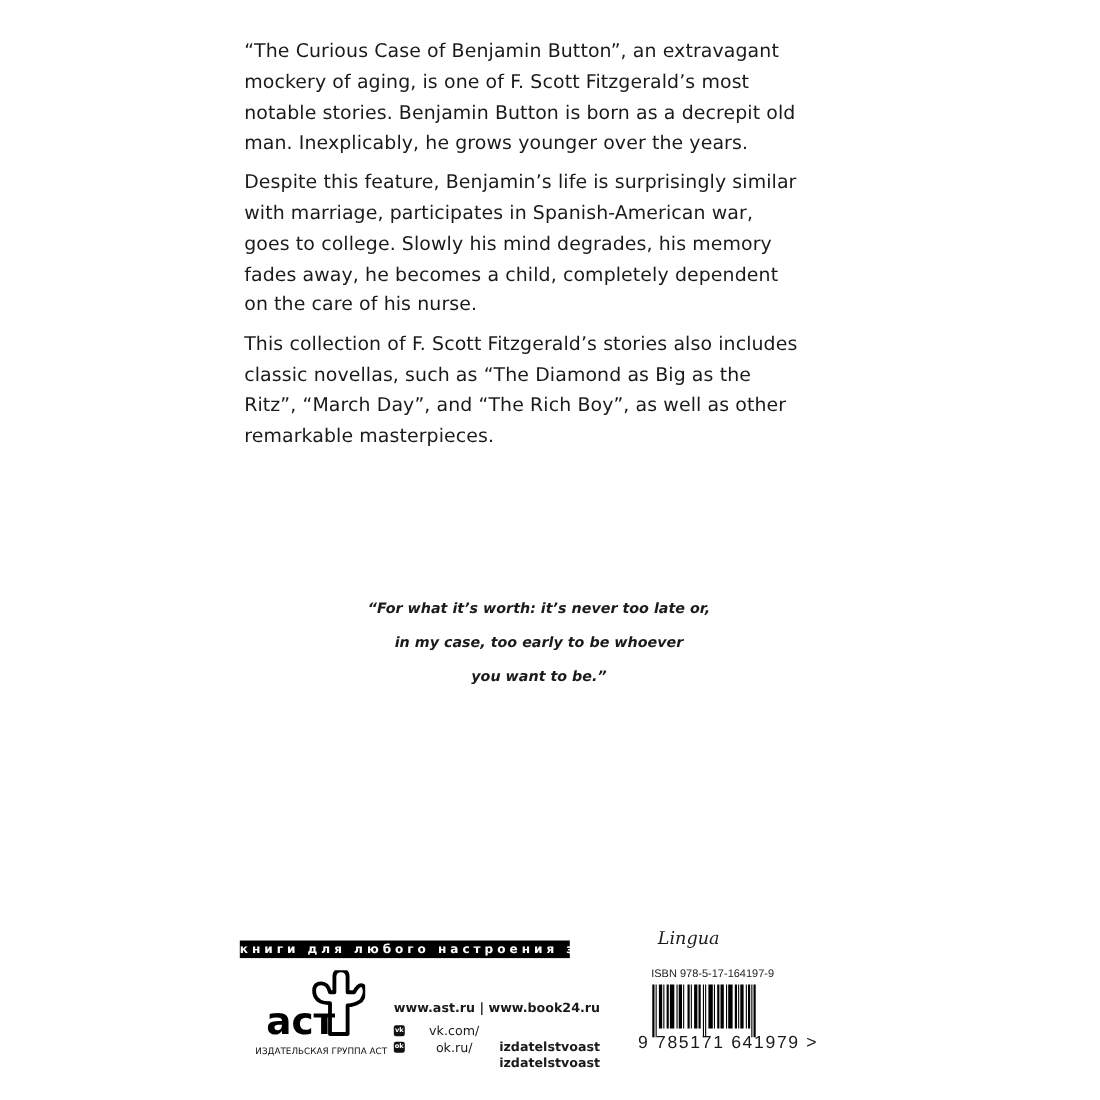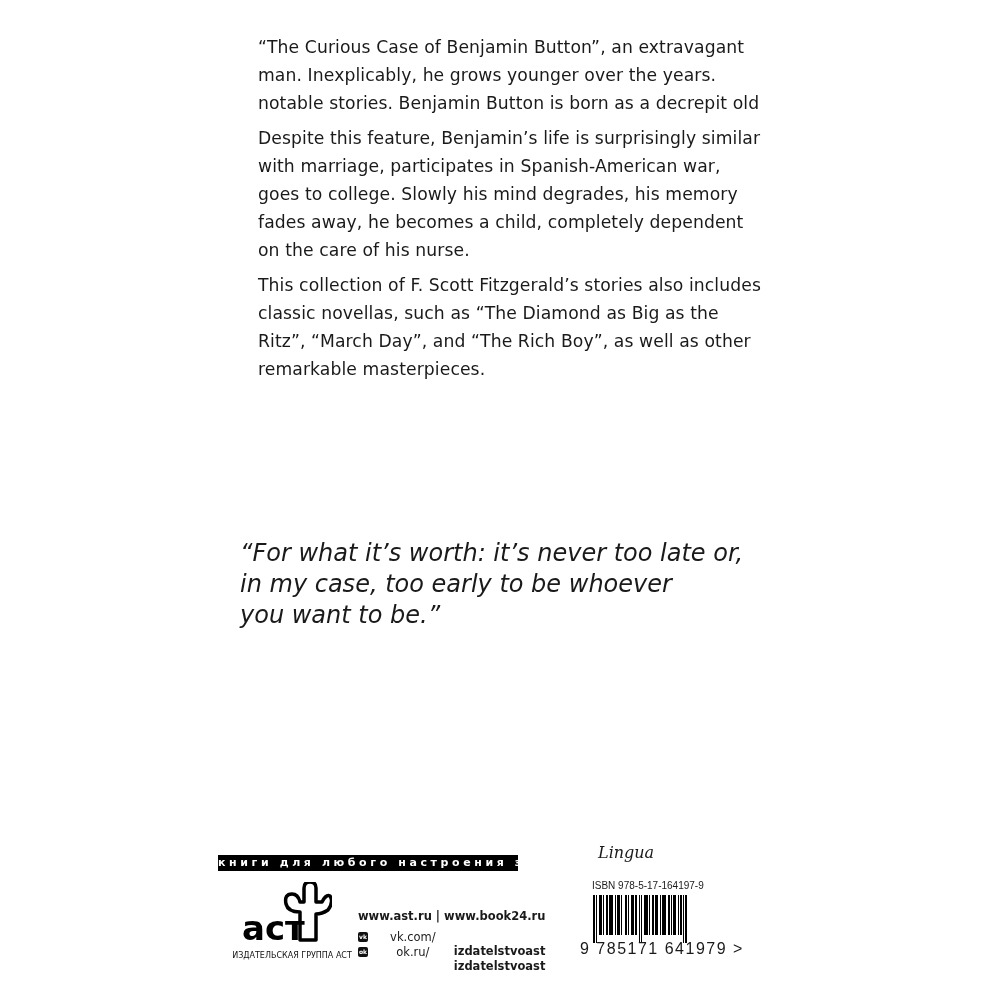--- a/index.html
+++ b/index.html
@@ -1,20 +1,20 @@
 <!DOCTYPE html>
 <html><head>
 <meta charset="utf-8">
 <style>
   html, body { margin:0; padding:0; background:#ffffff; }
   body { width:1000px; height:1000px; position:relative; overflow:hidden; color:#1a1a1a; font-family:"DejaVu Sans", sans-serif; }
-  .body-text { position:absolute; left:222px; top:34px; width:540px; font-size:17.2px; letter-spacing:0.1px;margin-left:36px; }
+  .body-text { position:absolute; left:222px; top:34px; width:540px; font-size:17.2px; letter-spacing:0.1px; }
   .para { margin:0 0 8px 0; }
   .line { display:block; height:27.8px; line-height:27.8px; white-space:nowrap; }
-  .quote { position:absolute; left:240px; top:538px; width:500px; font-style:italic; font-size:24px; }
+  .quote { position:absolute; left:240px; top:538px; width:500px; text-align:center; font-style:italic; font-size:13px;font-weight:bold; }
   .quote .line { height:31px; line-height:31px; }
 
   .tagline { position:absolute; left:218px; top:855px; width:300px; height:16px; background:#000; color:#fff; font-weight:bold; font-size:11px; letter-spacing:3.6px; line-height:16px; text-align:center; white-space:nowrap; }
   .ast-logo { position:absolute; left:242px; top:882px; width:90px; height:62px; }
   .ast-caption { position:absolute; left:222px; top:951px; width:140px; text-align:center; font-size:8px; color:#111; white-space:nowrap; }
   .links { position:absolute; left:358px; top:909px; font-size:11.5px; }
   .links .web { font-weight:bold; display:block; margin-bottom:6px; white-space:nowrap; }
   .links .social { display:flex; align-items:center; height:15px; white-space:nowrap;justify-content:space-between; }
   .links .social b { font-weight:bold;margin-top:28px; }
   .soc-icon { width:10px; height:10px; background:#111; border-radius:2px; margin-right:4px; color:#fff; font-size:6px; line-height:10px; text-align:center; font-weight:bold; }
@@ -25,22 +25,23 @@
   .barcode span { display:block; background:#000; height:40px; margin-right:1px; }
   .barcode span.tall { height:48px; }
   .barcode-digits { position:absolute; left:580px; top:940px; font-family:"Liberation Sans", sans-serif; font-size:16px; letter-spacing:1.5px; white-space:nowrap; }
 </style>
 </head>
 <body>
 
 <div class="body-text">
   <p class="para">
     <span class="line">“The Curious Case of Benjamin Button”, an extravagant</span>
+    <span class="line">mockery of aging, is one of F. Scott Fitzgerald’s most</span>
+    <span class="line">notable stories. Benjamin Button is born as a decrepit old</span>
     <span class="line">man. Inexplicably, he grows younger over the years.</span>
-    <span class="line">notable stories. Benjamin Button is born as a decrepit old</span>
   </p>
   <p class="para">
     <span class="line">Despite this feature, Benjamin’s life is surprisingly similar</span>
     <span class="line">with marriage, participates in Spanish-American war,</span>
     <span class="line">goes to college. Slowly his mind degrades, his memory</span>
     <span class="line">fades away, he becomes a child, completely dependent</span>
     <span class="line">on the care of his nurse.</span>
   </p>
   <p class="para">
     <span class="line">This collection of F. Scott Fitzgerald’s stories also includes</span>

